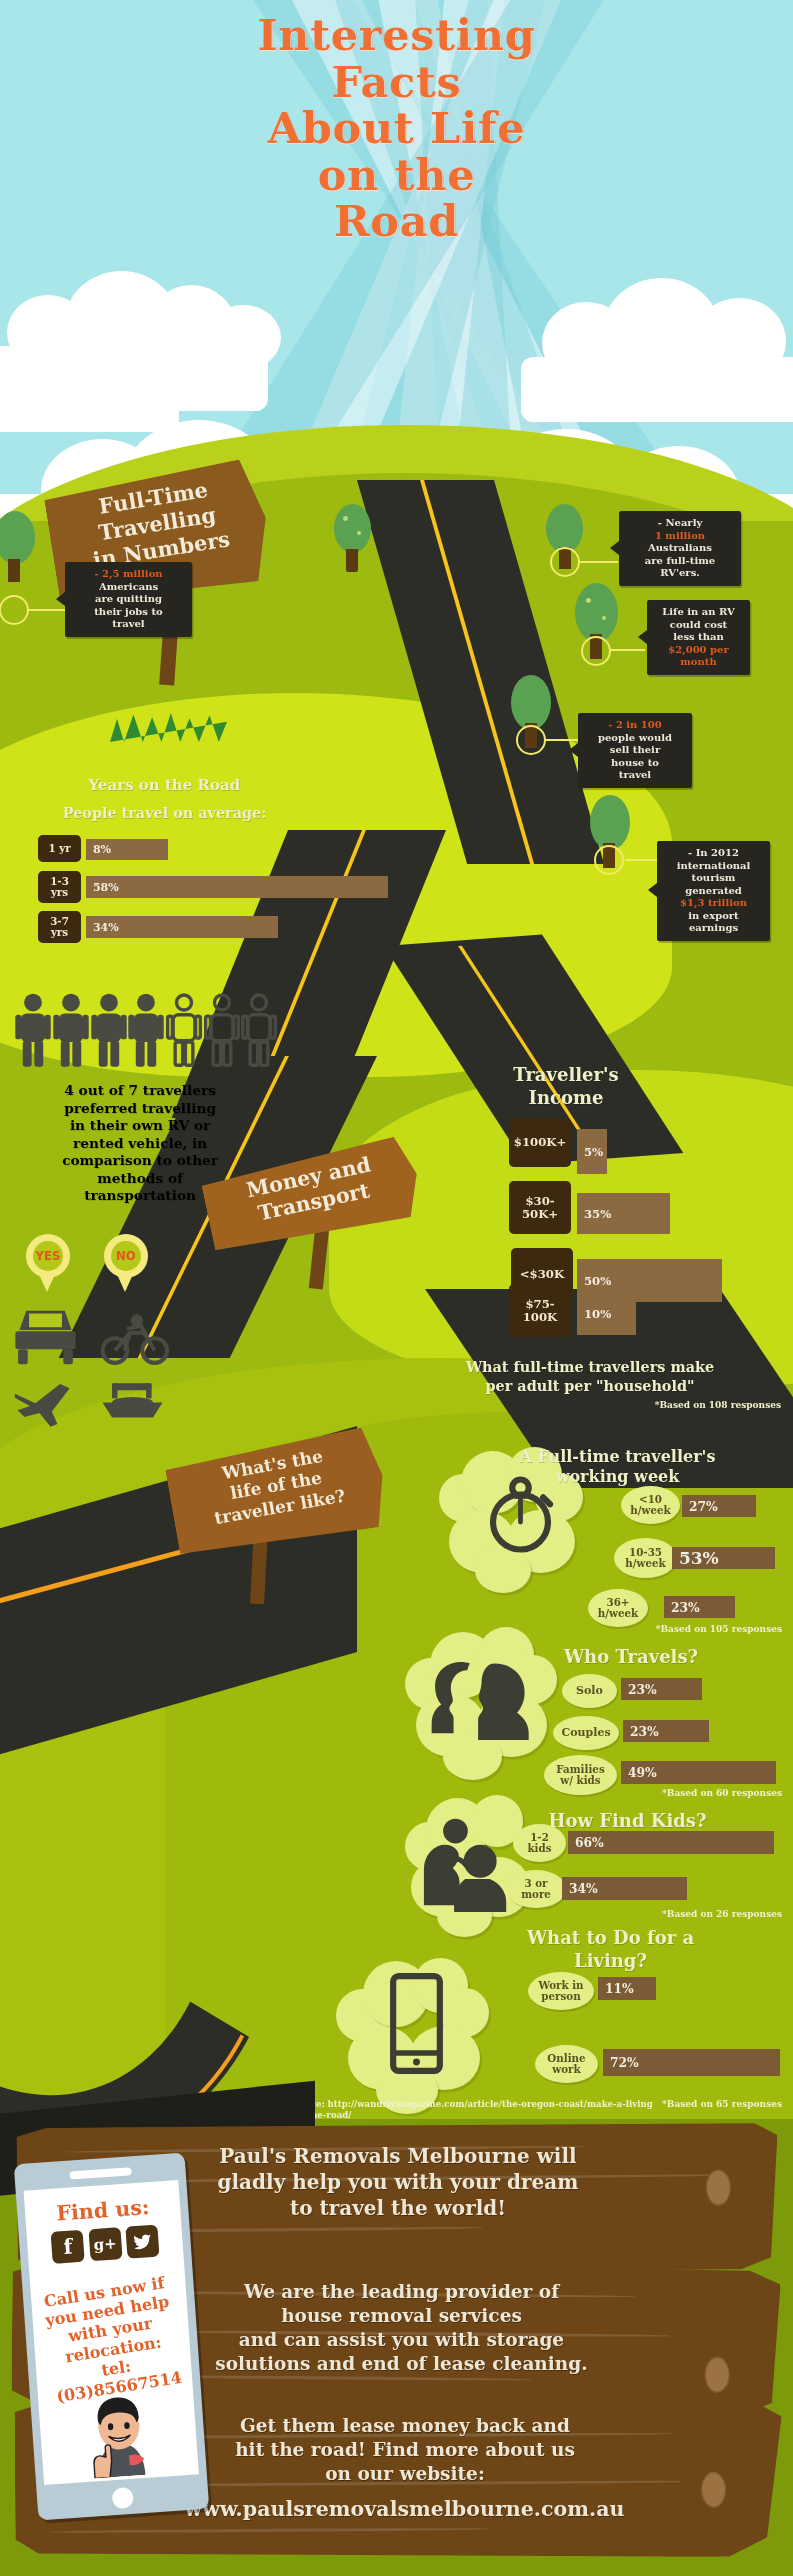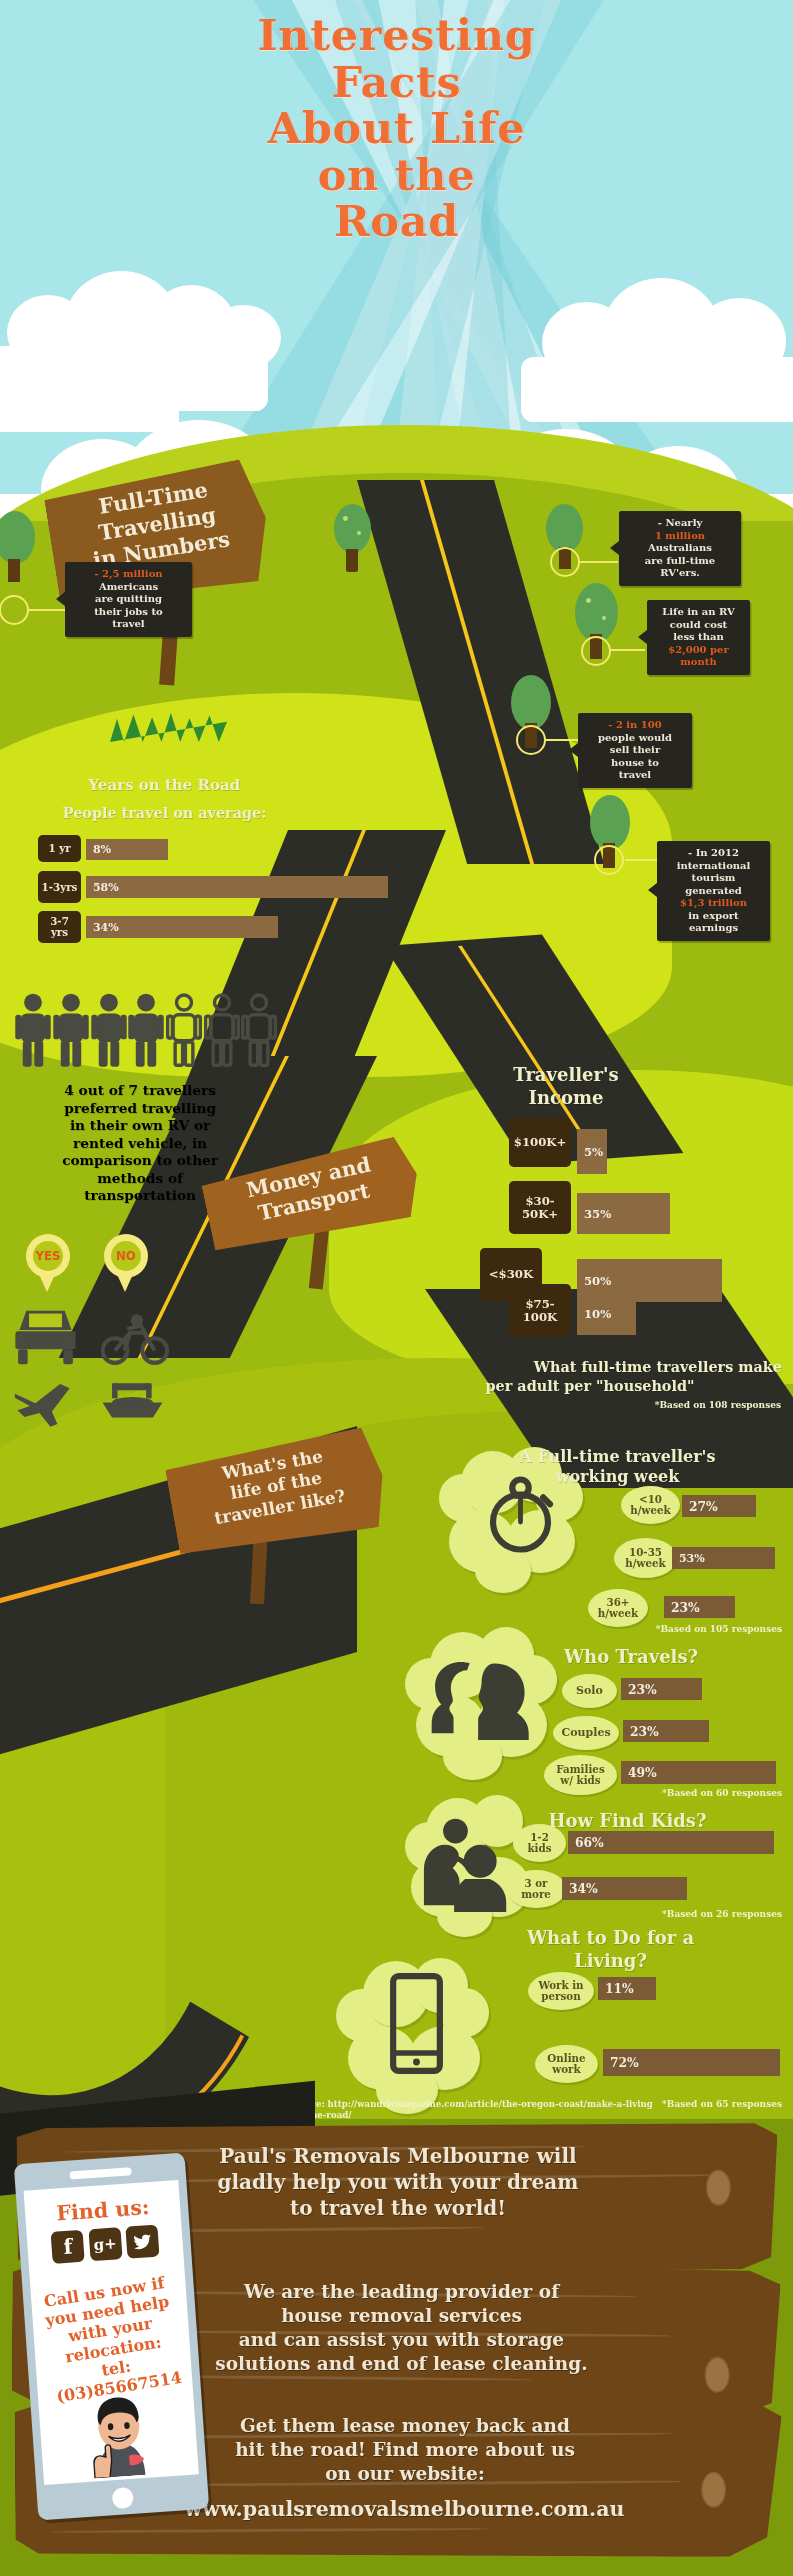--- a/index.html
+++ b/index.html
@@ -363,21 +363,21 @@
 
   <div id="chart-years">
 
     <div class="bchip" style="left:38px; top:835px; width:43px; height:27.4px; font-size:10.3px;">
       <span>1 yr</span>
     </div>
     <div class="bbar" style="left:86px; top:839px; width:82px; height:20.6px; font-size:11px;">
       <span>8%</span>
     </div>
 
-    <div class="bchip" style="left:38px; top:871px; width:43px; height:32px; font-size:10.3px; flex-direction:row;">
+    <div class="bchip" style="left:38px; top:871px; width:43px; height:32px; font-size:10.3px; flex-direction:column;">
       <span>1-3</span>
       <span>yrs</span>
     </div>
     <div class="bbar" style="left:86px; top:876px; width:302px; height:22px; font-size:11px;">
       <span>58%</span>
     </div>
 
     <div class="bchip" style="left:38px; top:911px; width:43px; height:32px; font-size:10.3px; flex-direction:column;">
       <span>3-7</span>
       <span>yrs</span>
@@ -538,37 +538,37 @@
     </div>
 
     <div class="bchip" style="left:509px; top:1181px; width:62px; height:53px; font-size:11.7px; flex-direction:column;">
       <span>$30-</span>
       <span>50K+</span>
     </div>
     <div class="bbar" style="left:577px; top:1193px; width:93px; height:41px; font-size:11.7px;">
       <span>35%</span>
     </div>
 
-    <div class="bchip" style="left:480px; top:1248px; width:62px; height:53px; font-size:11.7px;">
+    <div class="bchip" style="left:511px; top:1248px; width:62px; height:53px; font-size:11.7px;">
       <span>&lt;$30K</span>
     </div>
     <div class="bbar" style="left:577px; top:1259px; width:145px; height:43px; font-size:11.7px;">
       <span>50%</span>
     </div>
 
     <div class="bchip" style="left:509px; top:1284px; width:62px; height:53px; font-size:11.7px; flex-direction:column;">
       <span>$75-</span>
       <span>100K</span>
     </div>
     <div class="bbar" style="left:577px; top:1292px; width:59px; height:43px; font-size:11.7px;">
       <span>10%</span>
     </div>
   </div>
 
-  <div class="gh" style="left:398px; top:1358px; width:384px; font-size:14.4px;text-align:right;">What full-time travellers make</div>
+  <div class="gh" style="left:398px; top:1358px; width:384px; font-size:14.4px;">What full-time travellers make</div>
   <div class="gh" style="left:398px; top:1377px; width:384px; font-size:14.4px;">per adult per "household"</div>
   <div class="note" style="left:507px; top:1400px; width:274px;">*Based on 108 responses</div>
 
   <div class="sign-post" style="left:252px; top:1529px; width:13.7px; height:75px; transform:rotate(3deg);"></div>
   <div class="sign" style="left:171px; top:1443px; width:213px; height:101px; transform:rotate(-10deg); padding:11px 5.5px; font-size:17px; line-height:1.26; background:#9a5f20;
               clip-path:polygon(0% 8%, 94% 0%, 100% 50%, 94% 100%, 0% 92%);">
     <span class="txt">What's the</span>
     <span class="txt">life of the</span>
     <span class="txt">traveller like?</span>
   </div>
@@ -601,21 +601,21 @@
       <span>h/week</span>
     </div>
     <div class="bbar dk" style="left:682px; top:1495px; width:74px; height:22px; font-size:12.3px;">
       <span>27%</span>
     </div>
 
     <div class="bub" style="left:614px; top:1538px; width:63px; height:40px; font-size:10.3px; flex-direction:column;">
       <span>10-35</span>
       <span>h/week</span>
     </div>
-    <div class="bbar dk" style="left:672px; top:1547px; width:103px; height:22px; font-size:11px;">
+    <div class="bbar dk" style="left:672px; top:1547px; width:103px; height:22px; font-size:17px;">
       <span>53%</span>
     </div>
 
     <div class="bub" style="left:588px; top:1589px; width:60px; height:38px; font-size:10.3px; flex-direction:column;">
       <span>36+</span>
       <span>h/week</span>
     </div>
     <div class="bbar dk" style="left:664px; top:1596px; width:71px; height:22px; font-size:12.3px;">
       <span>23%</span>
     </div>

